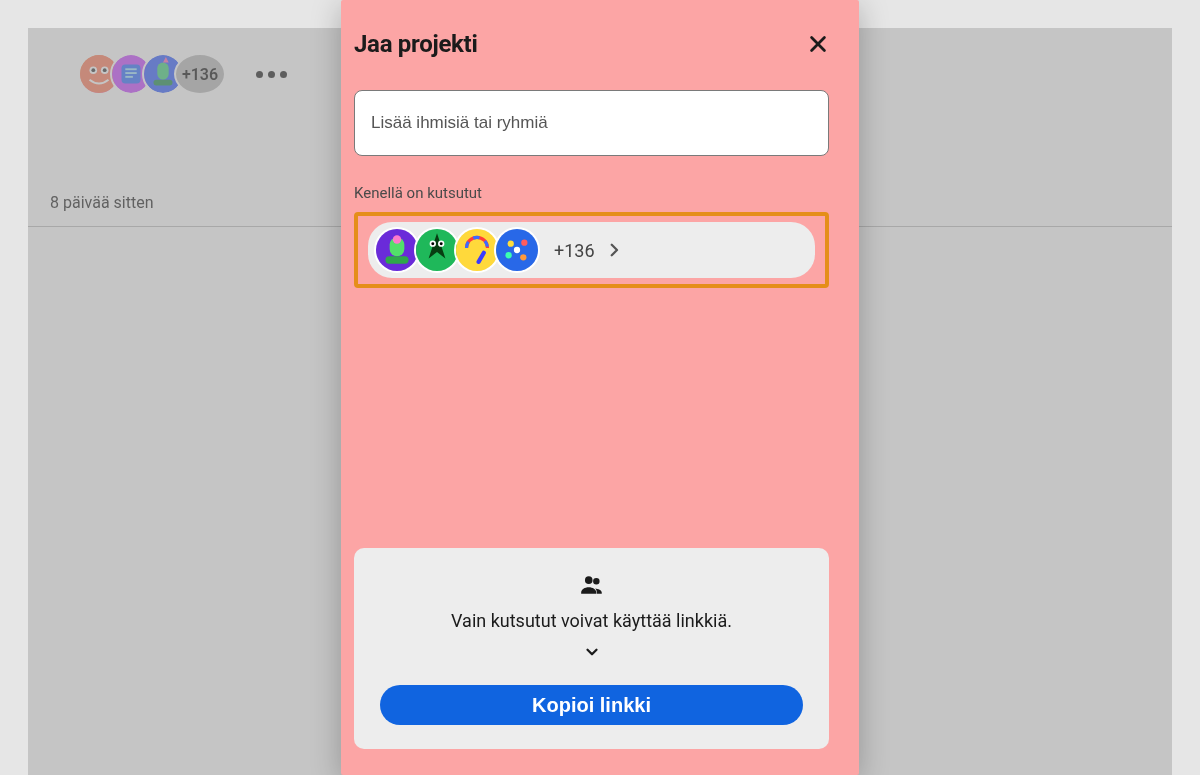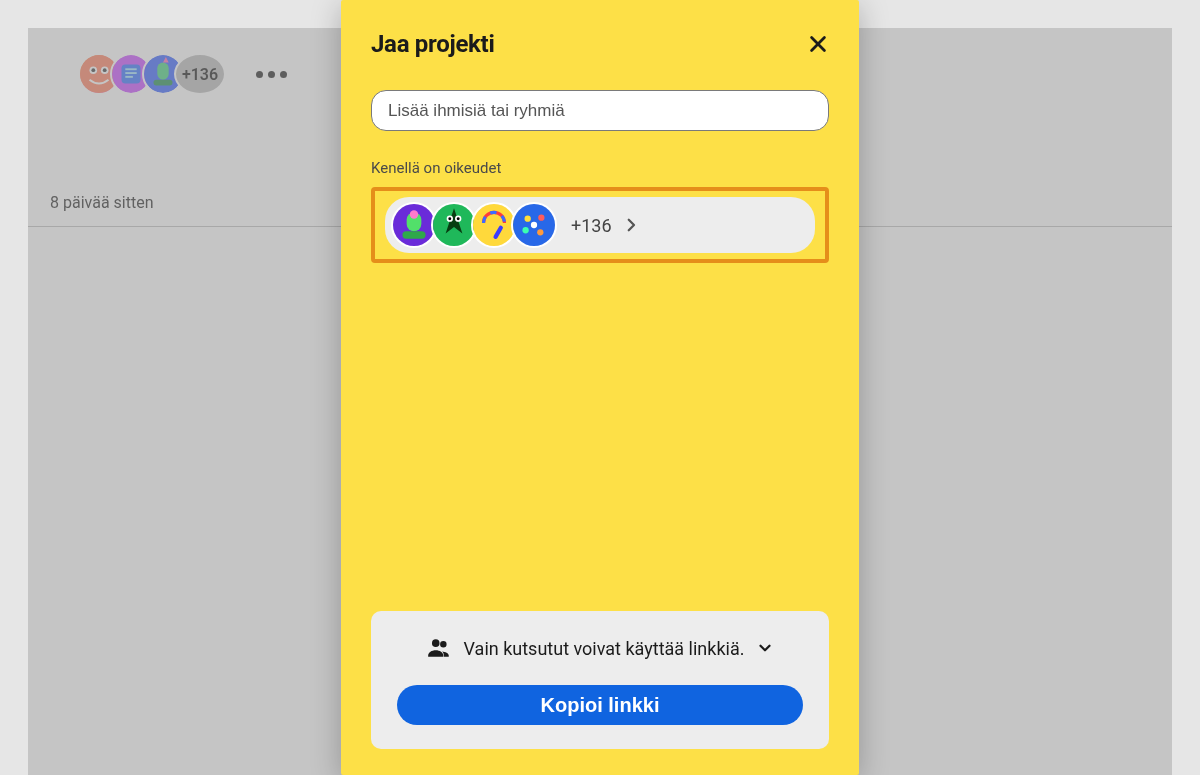--- a/index.html
+++ b/index.html
@@ -77,49 +77,49 @@
       background: rgba(0,0,0,0.25);
     }
     
     .modal {
       position: absolute;
       top: 0;
       left: 50%;
       transform: translateX(-50%);
       width: 518px;
       height: 775px;
-      background: #fde047;
+      background: #fca5a5;
       box-shadow: 0 6px 30px rgba(0,0,0,0.25);
       border-radius: 2px;
       display: flex;
       flex-direction: column;
-      padding: 30px 30px 26px 30px;
+      padding: 30px 30px 26px 13px;
     }
     .modal-header {
       display: flex;
       justify-content: space-between;
       align-items: center;
       margin-bottom: 32px;
     }
     .modal-title {
       font-size: 24px;
       font-weight: 700;
       color: #1b1b1b;
       letter-spacing: -0.3px;
     }
     .close-x {
       width: 22px; height: 22px;
       cursor: pointer;
     }
     .close-x svg { width: 100%; height: 100%; }
     .add-input {
       width: 100%;
-      height: 41px;
+      height: 66px;
       border: 1px solid #7a7a7a;
-      border-radius: 15px;
+      border-radius: 8px;
       padding: 0 16px;
       font-size: 17px;
       color: #333;
       margin-bottom: 28px;
     }
     .add-input::placeholder { color: #555; }
     .section-label {
       font-size: 15px;
       color: #4a4a4a;
       margin-bottom: 10px;
@@ -157,20 +157,21 @@
       background: #ededed;
       border-radius: 10px;
       padding: 24px 26px;
     }
     .link-perm-row {
       display: flex;
       align-items: center;
       gap: 12px;
       margin-bottom: 24px;
       justify-content: center;
+      flex-direction: column;
     }
     .link-perm-text {
       font-size: 18px;
       color: #1b1b1b;
     }
     .people-icon { width: 26px; height: 26px; }
     .chev-down { width: 18px; height: 18px; }
     .copy-btn {
       width: 100%;
       height: 40px;
@@ -236,21 +237,21 @@
     <div class="modal-title">Jaa projekti</div>
     <div class="close-x">
       <svg viewBox="0 0 24 24">
           <path d="M5 5 L19 19 M19 5 L5 19" stroke="#1b1b1b" stroke-width="3" stroke-linecap="round"></path>
         </svg>
     </div>
   </div>
 
   <input class="add-input" type="text" placeholder="Lisää ihmisiä tai ryhmiä" style="">
 
-  <div class="section-label">Kenellä on oikeudet</div>
+  <div class="section-label">Kenellä on kutsutut</div>
 
   <div class="highlight-box">
     <div class="access-row">
       <div class="access-av">
         <svg class="avsvg" viewBox="0 0 40 40">
             <circle cx="20" cy="20" r="20" fill="#6a2bd9"></circle>
             <rect x="13" y="8" width="14" height="18" rx="7" fill="#52e06a"></rect>
             <rect x="9" y="26" width="22" height="7" rx="3.5" fill="#2fa84a"></rect>
             <circle cx="20" cy="10" r="4" fill="#ff7acb"></circle>
           </svg>

